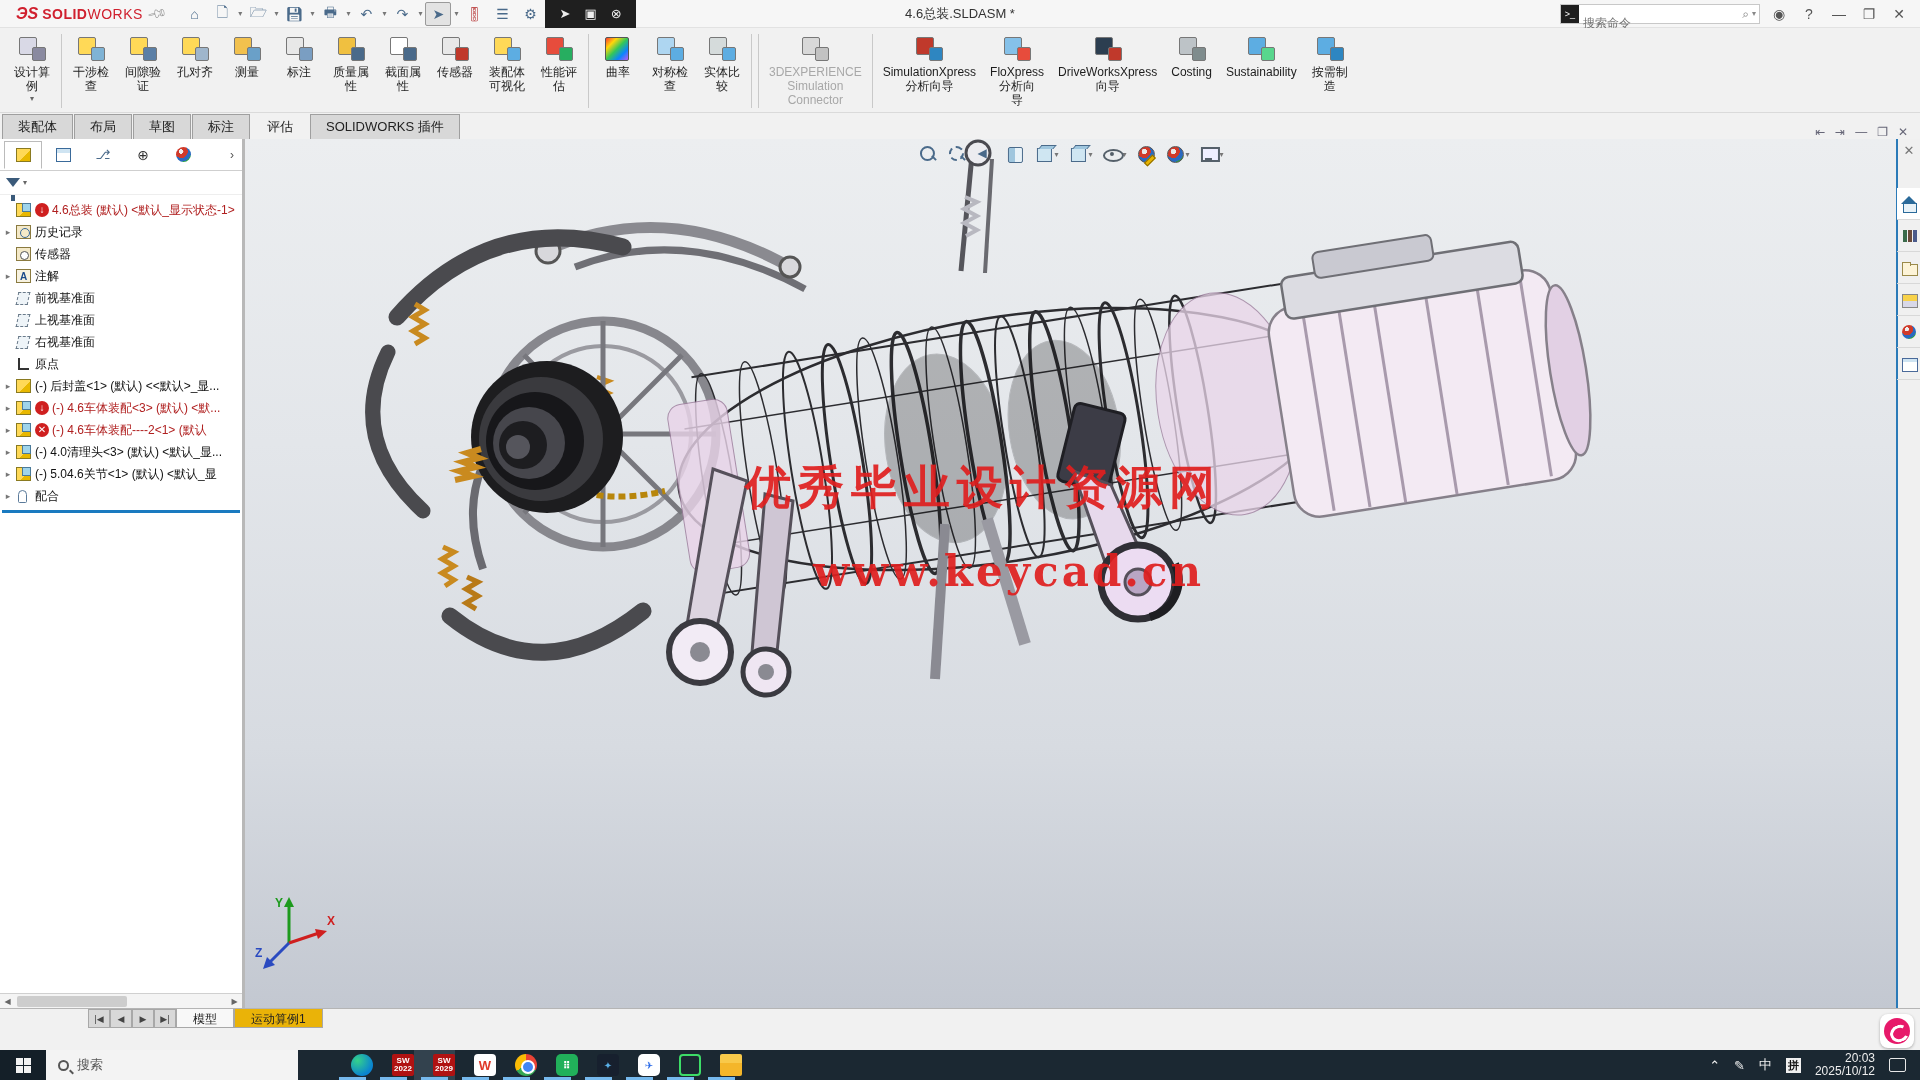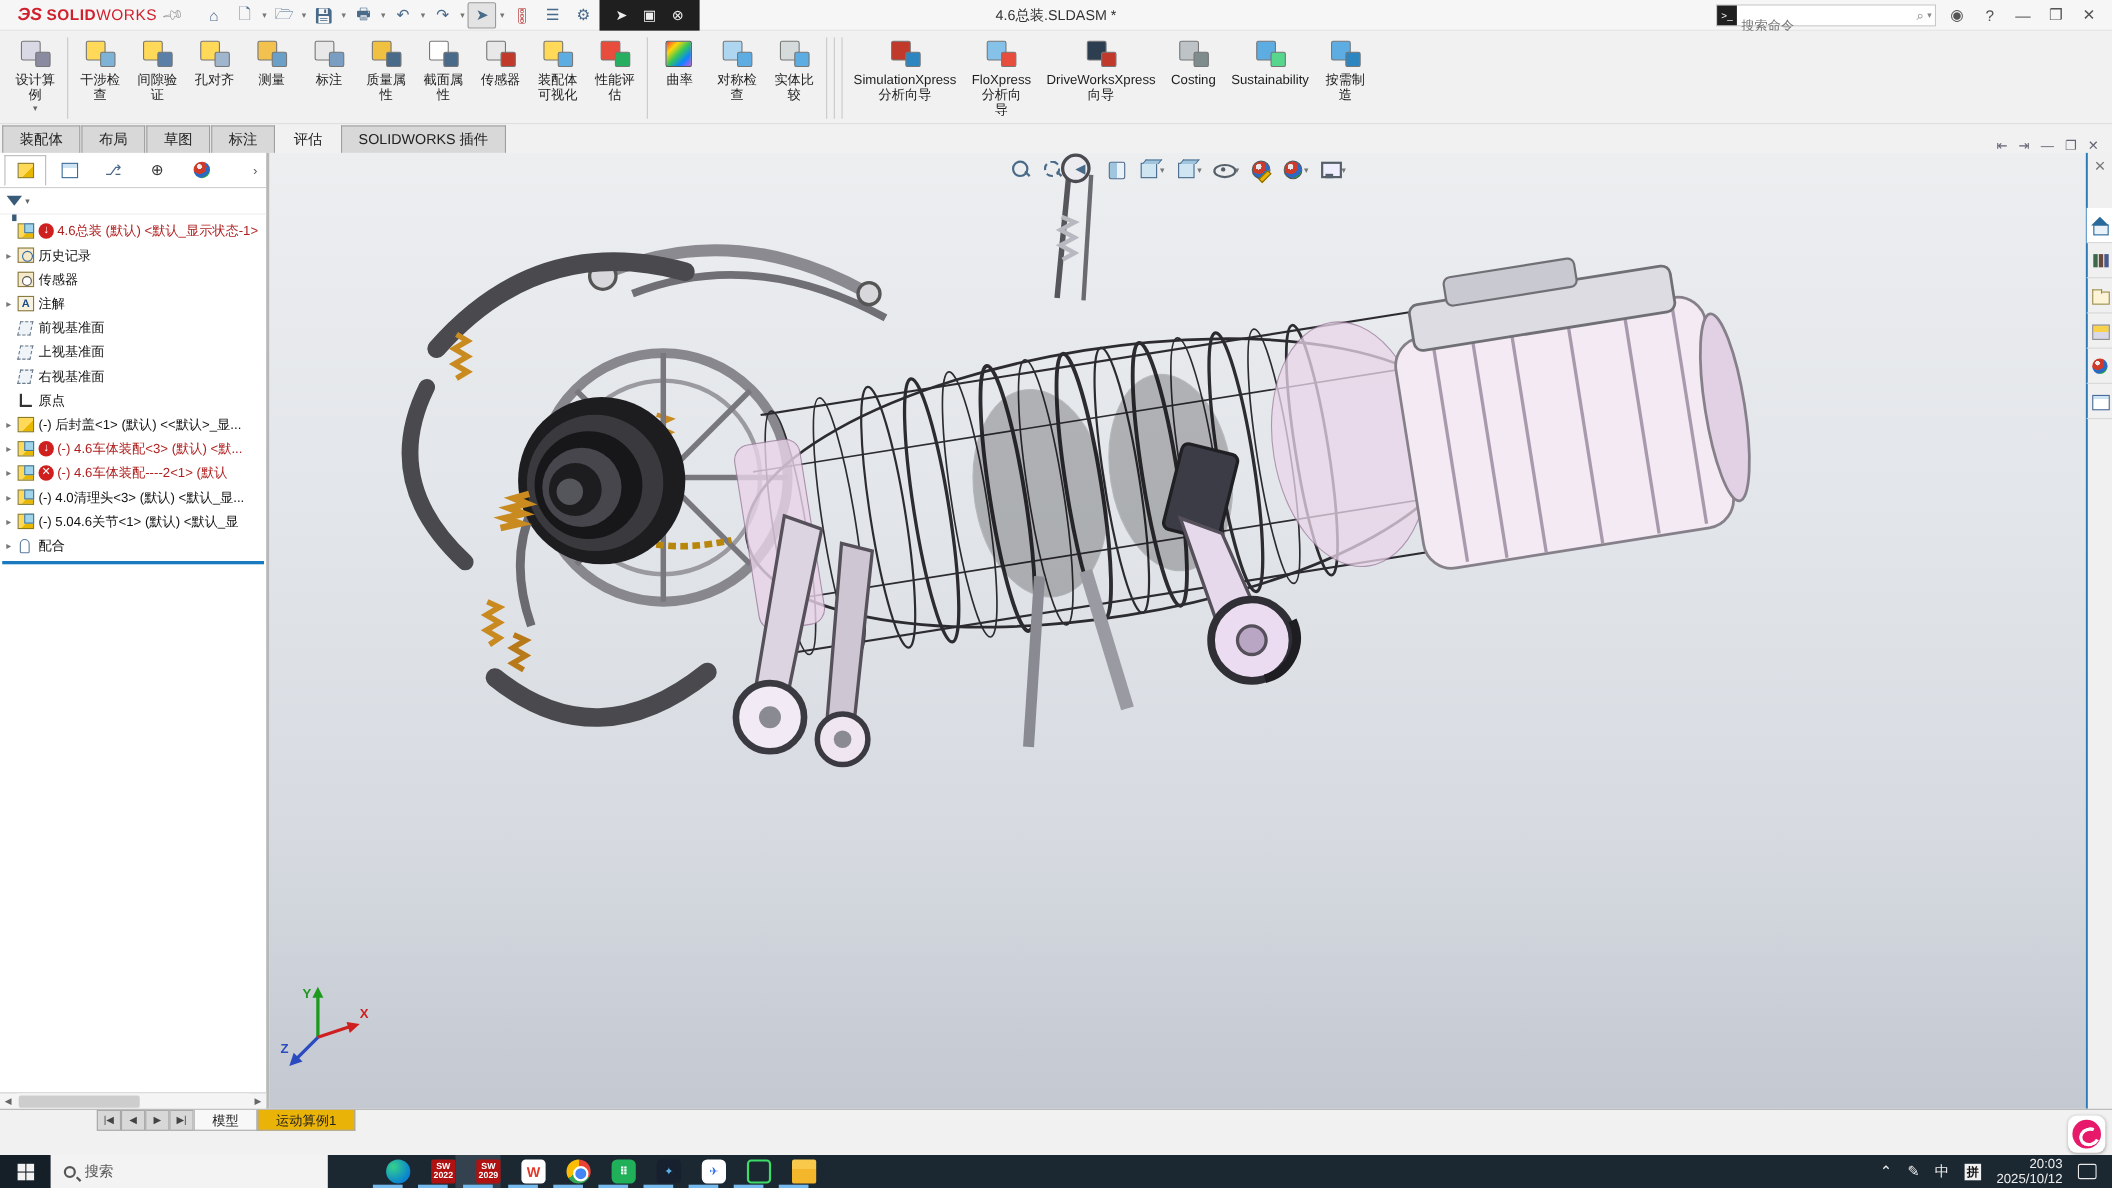--- a/index.html
+++ b/index.html
@@ -355,20 +355,31 @@
           <div class="ribicon">
             <i class="a" style="background: rgb(213, 219, 219);"></i>
             <i class="b" style="background: rgb(93, 173, 226);"></i>
           </div>
           <div class="lbl">实体比</div>
           <div class="lbl">较</div>
         </div>
       </div>
       <div class="rib-sep"></div>
       <div class="rib-sep"></div>
+      <div class="rib-group">
+        <div class="rib-btn disabled">
+          <div class="ribicon">
+            <i class="a" style="background: rgb(216, 216, 216);"></i>
+            <i class="b" style="background: rgb(194, 194, 194);"></i>
+          </div>
+          <div class="lbl">3DEXPERIENCE</div>
+          <div class="lbl">Simulation</div>
+          <div class="lbl">Connector</div>
+        </div>
+      </div>
       <div class="rib-sep"></div>
       <div class="rib-group">
         <div class="rib-btn">
           <div class="ribicon">
             <i class="a" style="background: rgb(192, 57, 43);"></i>
             <i class="b" style="background: rgb(46, 134, 193);"></i>
           </div>
           <div class="lbl">SimulationXpress</div>
           <div class="lbl">分析向导</div>
         </div>
@@ -678,20 +689,22 @@
         <polygon points="520,355 548,362 530,532 506,526" fill="#cfc6d4" stroke="#55505a" stroke-width="3"></polygon>
         <circle cx="521" cy="533" r="23" fill="#efe6f2" stroke="#3a3a40" stroke-width="5"></circle>
         <circle cx="521" cy="533" r="8" fill="#8a8a92"></circle>
 
         <polygon points="828,332 866,346 904,432 868,446" fill="#e7d9ec" stroke="#55505a" stroke-width="3"></polygon>
         <circle cx="893" cy="443" r="37" fill="#ecdcf2" stroke="#2f2f35" stroke-width="7"></circle>
         <circle cx="893" cy="443" r="13" fill="#b9a6c4" stroke="#55505a" stroke-width="3"></circle>
         <path d="M930,425 A38 38 0 0 1 905,478" fill="none" stroke="#1e1e22" stroke-width="8"></path>
       </svg>
 
+      <div class="watermark1">优秀毕业设计资源网</div>
+      <div class="watermark2">www.keycad.cn</div>
 
       <svg width="90" height="90" style="position:absolute;left:8px;top:752px;">
         <line x1="36" y1="52" x2="36" y2="14" stroke="#1d9a1d" stroke-width="3"></line>
         <polygon points="36,6 31,16 41,16" fill="#1d9a1d"></polygon>
         <text x="22" y="16" fill="#1d9a1d" font-size="12" font-weight="bold">Y</text>
         <line x1="36" y1="52" x2="66" y2="42" stroke="#cf1f1f" stroke-width="3"></line>
         <polygon points="74,40 62,38 65,48" fill="#cf1f1f"></polygon>
         <text x="74" y="34" fill="#cf1f1f" font-size="12" font-weight="bold">X</text>
         <line x1="36" y1="52" x2="16" y2="72" stroke="#2a4ac0" stroke-width="3"></line>
         <polygon points="10,78 14,66 22,74" fill="#2a4ac0"></polygon>

